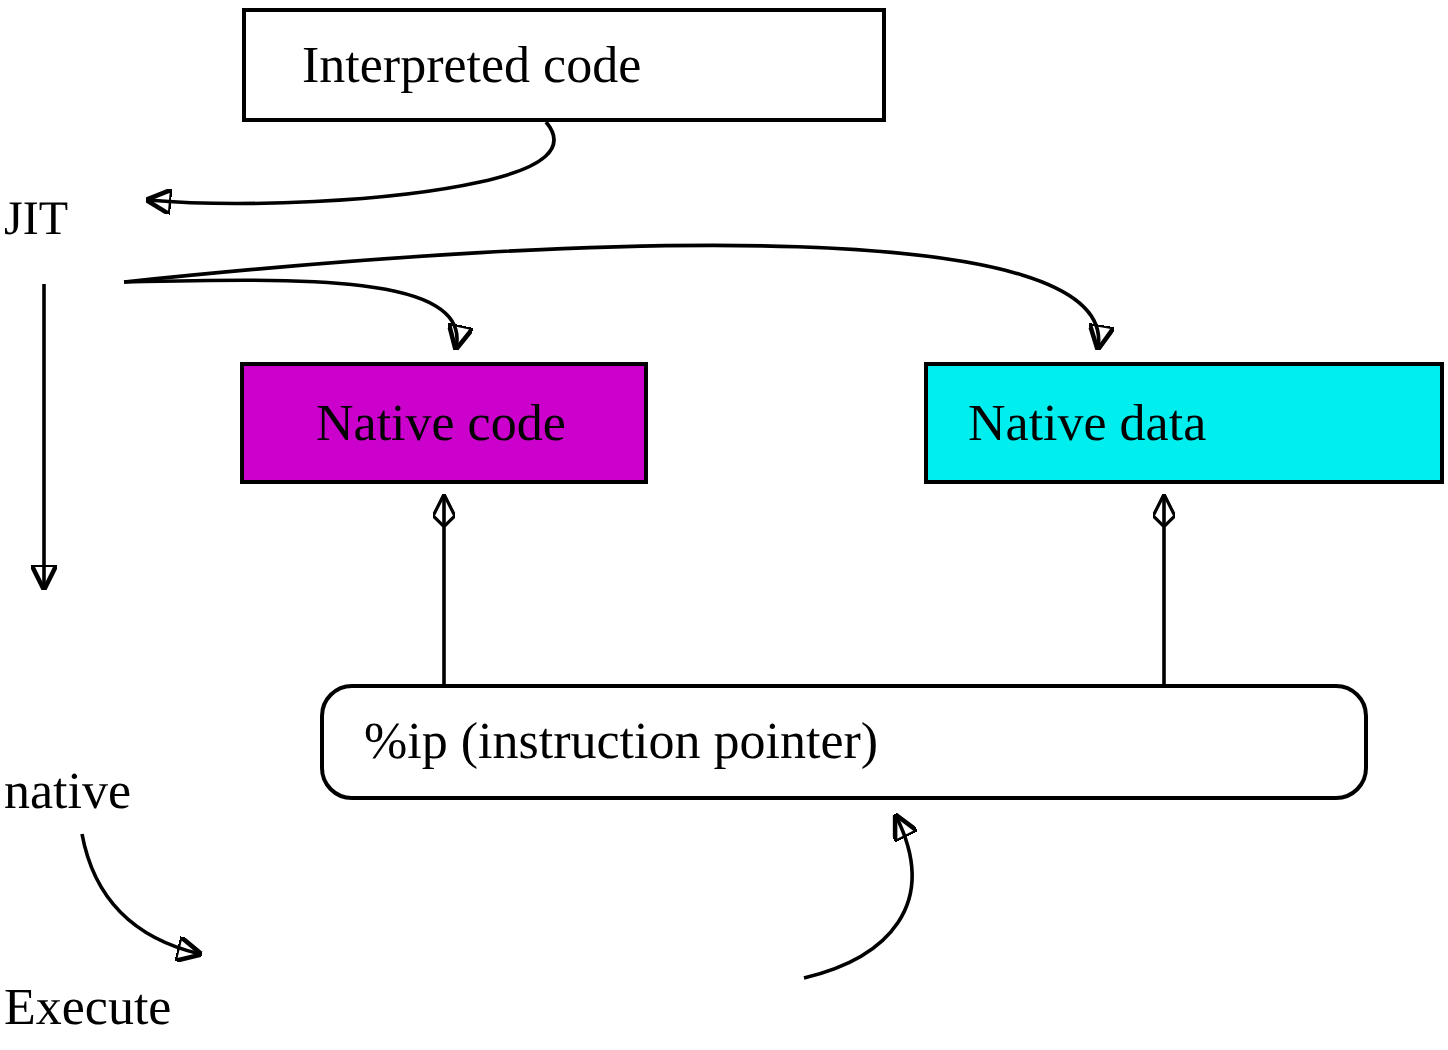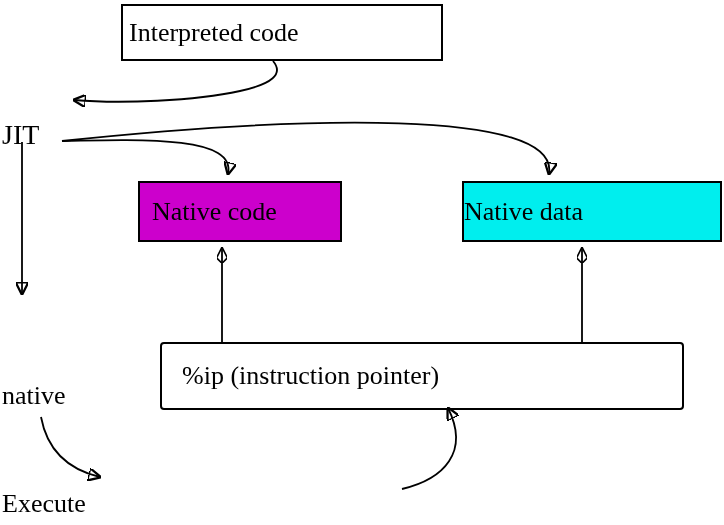--- a/index.html
+++ b/index.html
@@ -10,31 +10,31 @@
     color:#000;
   }
   .box{
     position:absolute;
     border:2px solid #000;
     display:flex;align-items:center;
     font-size:26px;
     box-sizing:border-box;
     background:#fff;
   }
-  #interpreted-box{left:121px;top:4px;width:322px;height:57px;padding-left:6px;}
-  #native-code-box{left:138px;top:181px;width:204px;height:61px;padding-left:12px;}
-  #native-data-box{left:462px;top:181px;width:260px;height:61px;}
+  #interpreted-box{left:121px;top:4px;width:322px;height:57px;padding-left:28px;}
+  #native-code-box{left:120px;top:181px;width:204px;height:61px;padding-left:36px;}
+  #native-data-box{left:462px;top:181px;width:260px;height:61px;padding-left:20px;}
   #ip-box{
-    left:160px;top:342px;width:524px;height:68px;
-    border-radius:4px;
+    left:160px;top:342px;width:524px;height:58px;
+    border-radius:16px;
     justify-content:space-between;
     padding:0 26px 0 20px;
   }
   .label{position:absolute;white-space:pre;}
-  #jit-label{left:2px;top:94px;font-size:28px;line-height:32px;margin-top:25px;}
+  #jit-label{left:2px;top:94px;font-size:24px;line-height:32px;}
   #execute-label{left:2px;top:306px;font-size:26px;line-height:36px;}
   #instruction-caption{left:120px;top:452px;font-size:26px;line-height:33px;}
   #arrow-layer{
     position:absolute;left:0;top:0;width:724px;height:525px;
     pointer-events:none;
   }
   #arrow-layer path, #arrow-layer line{
     fill:none;stroke:#000;stroke-width:1.8px;
   }
 </style>

